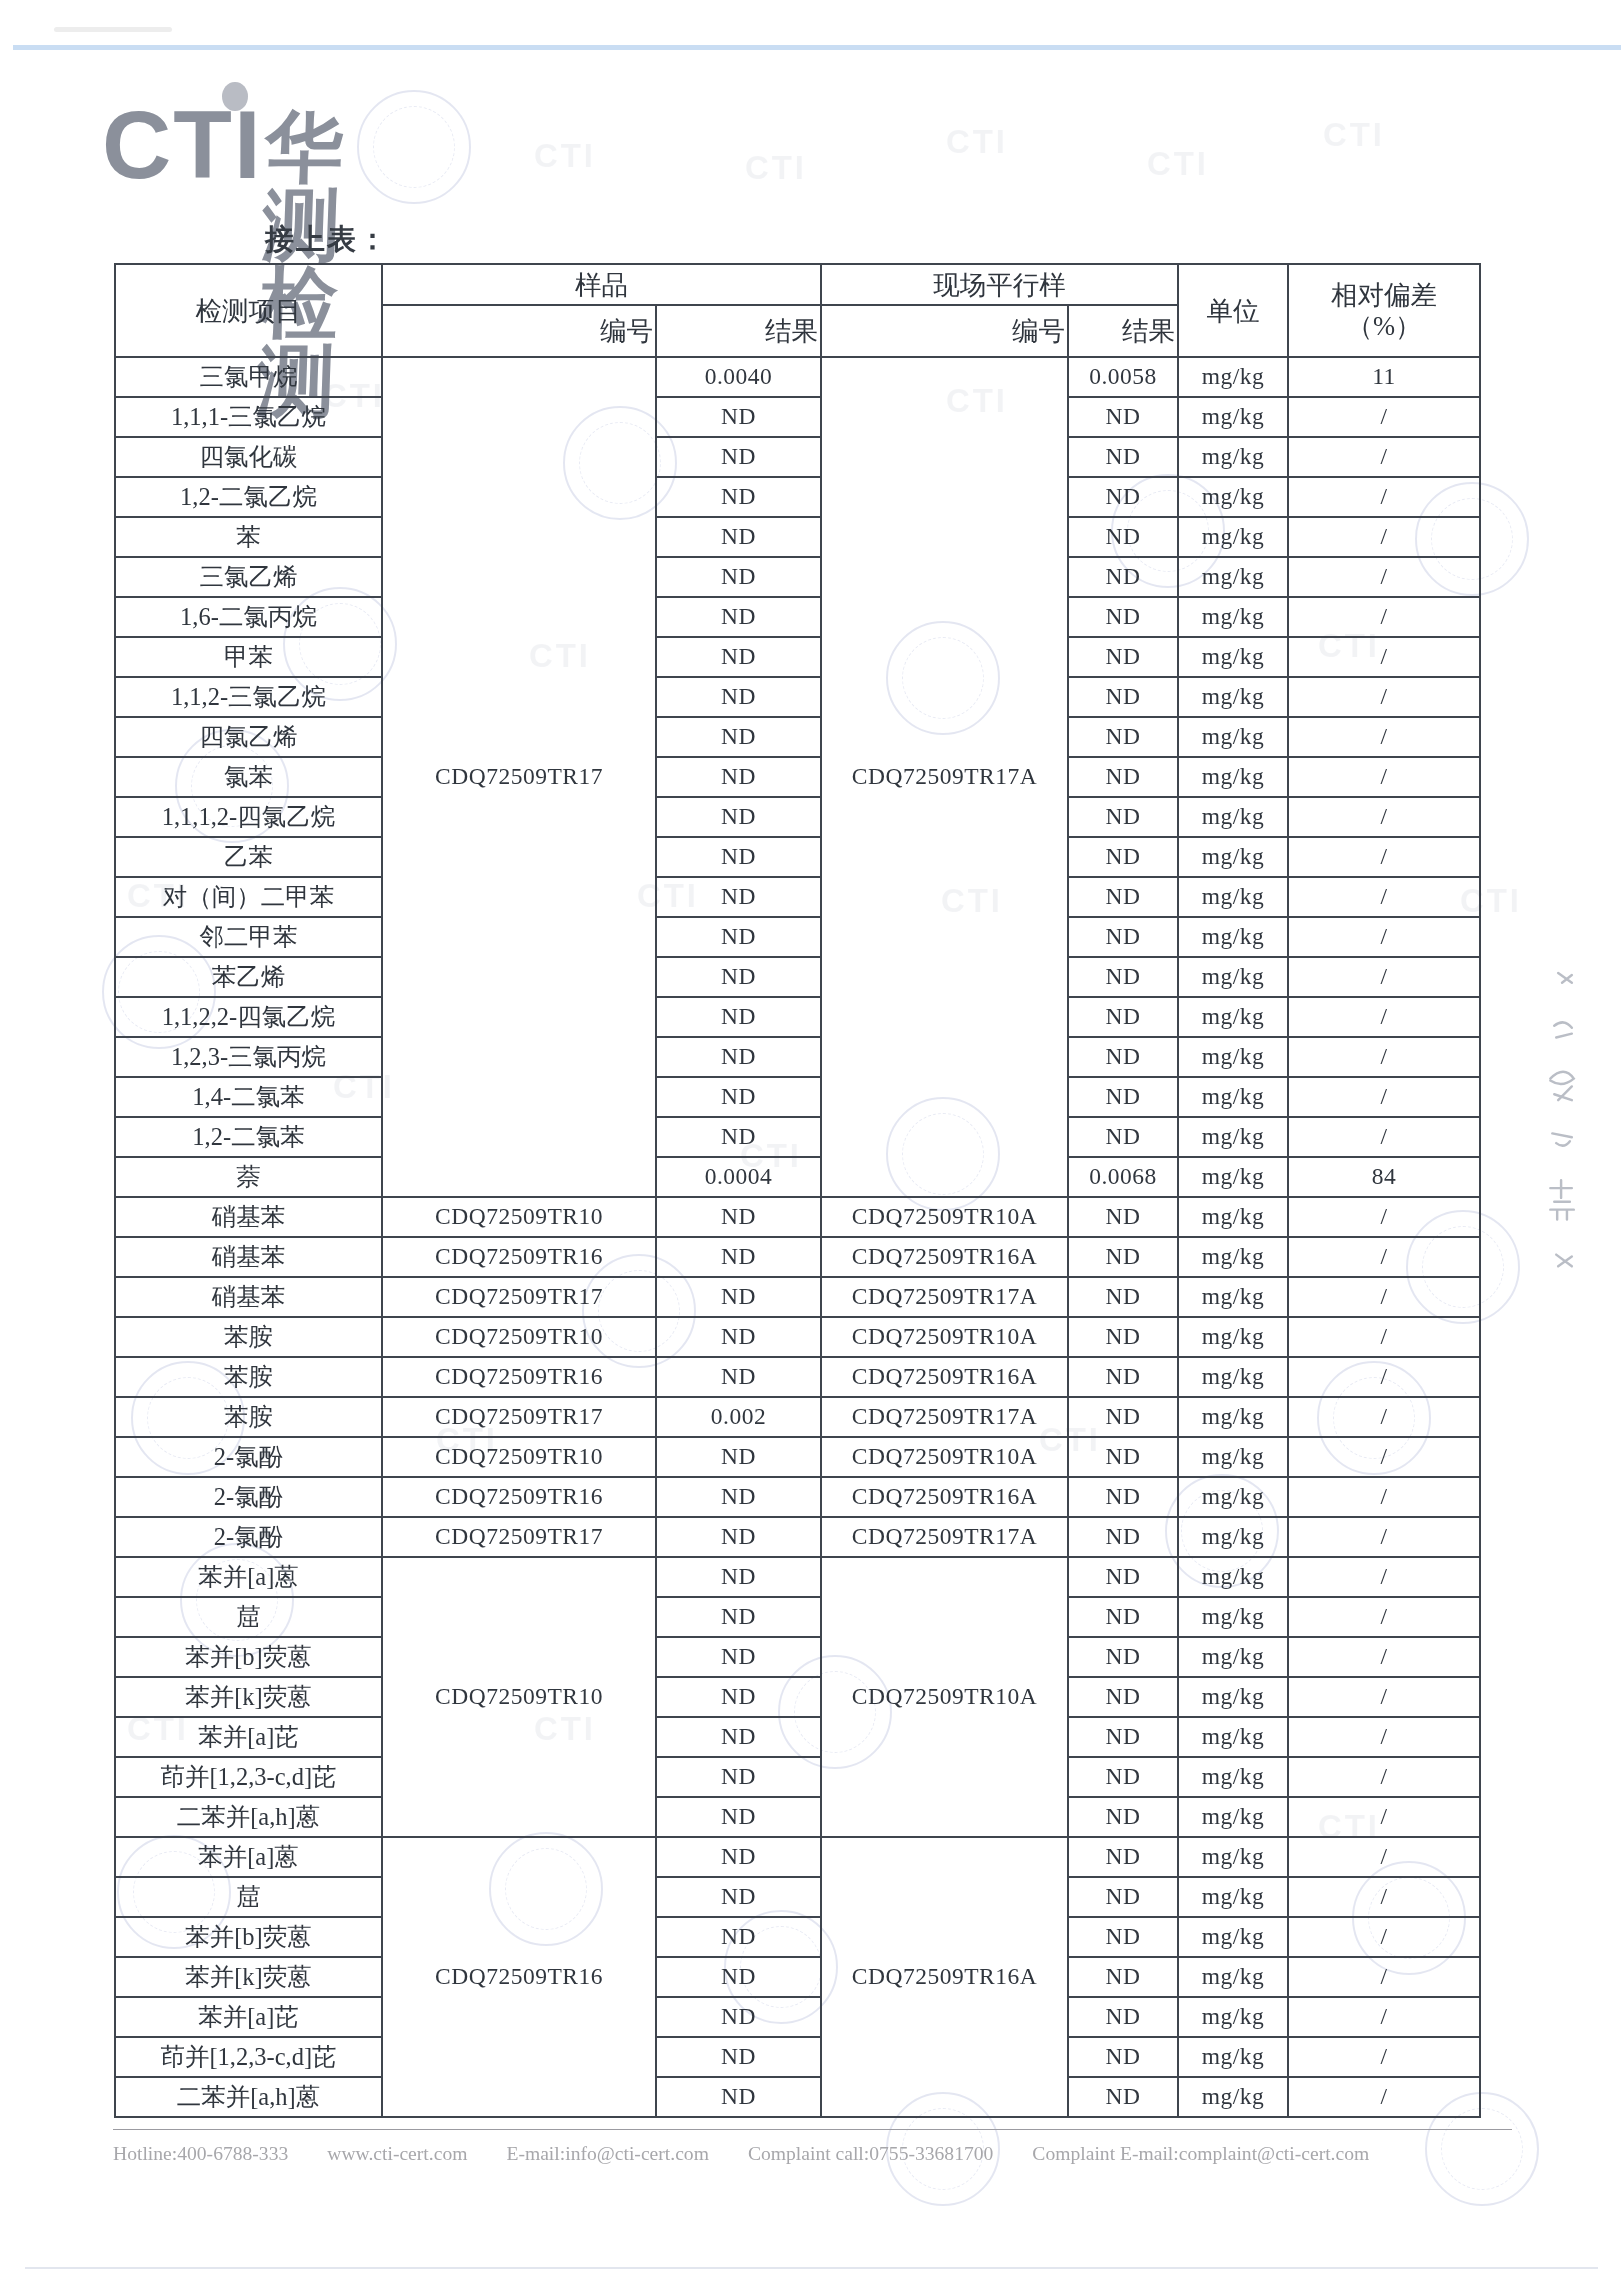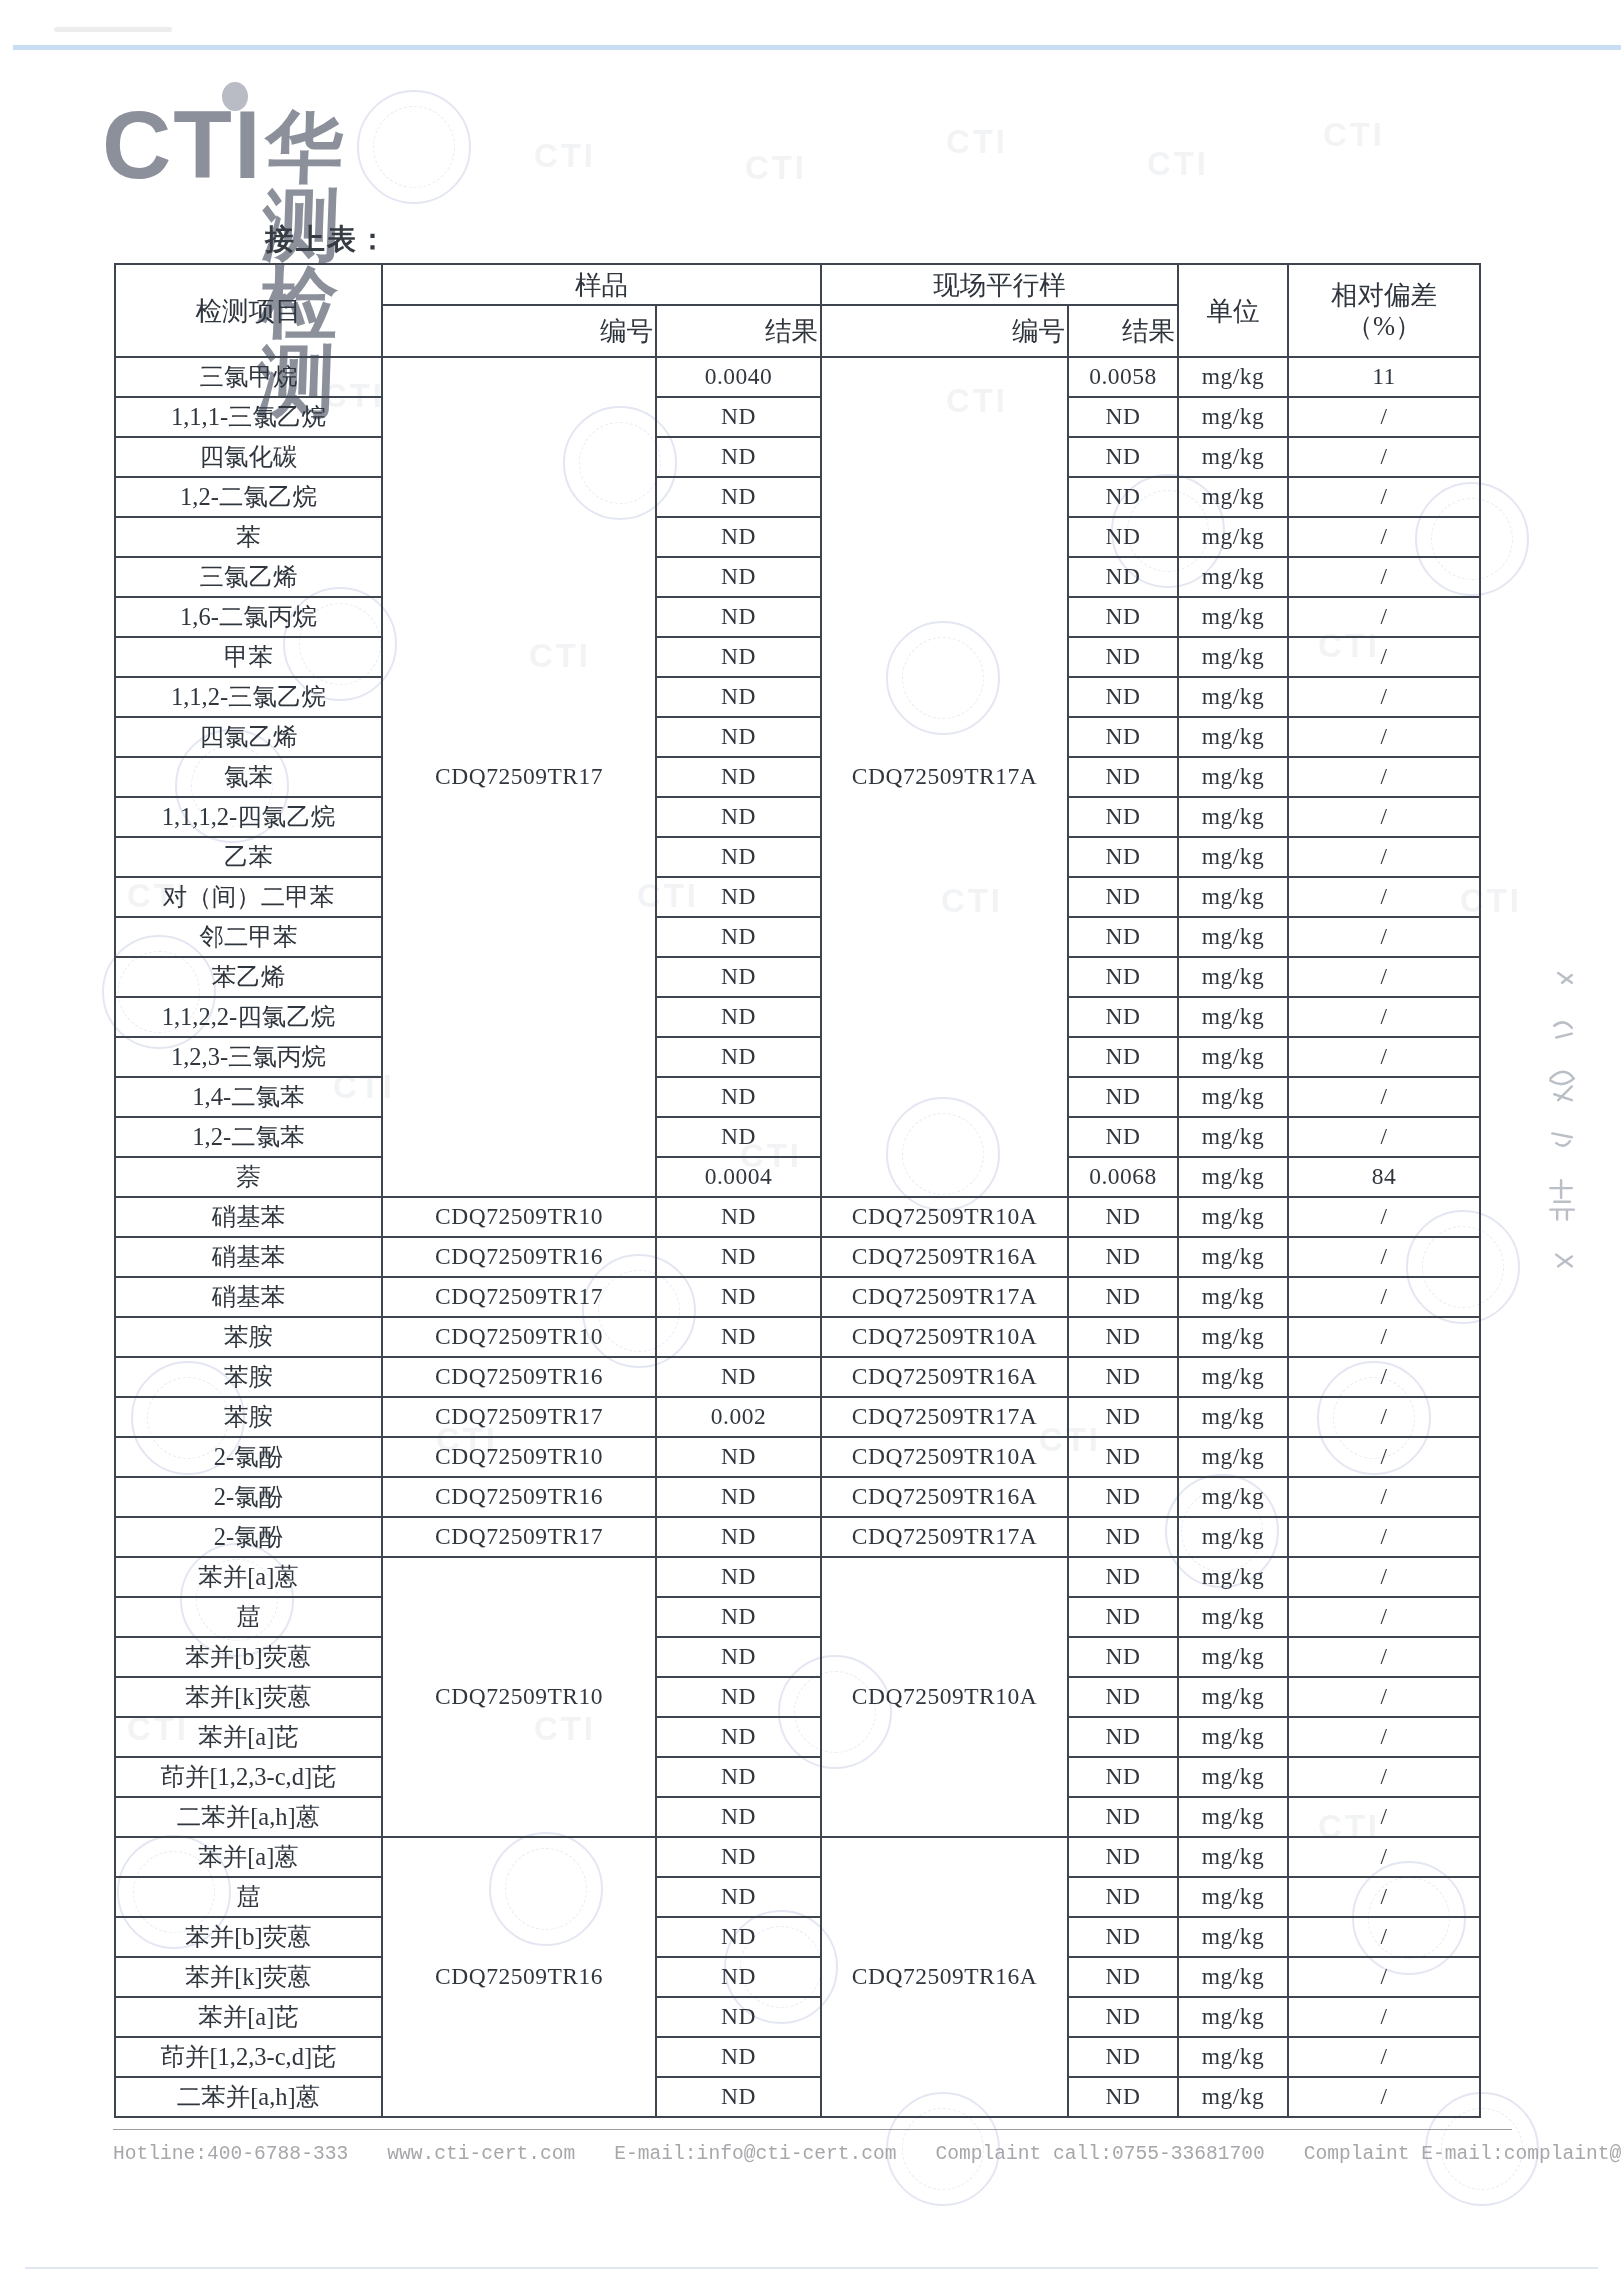--- a/index.html
+++ b/index.html
@@ -63,21 +63,21 @@
   td.lat{font-size:23.5px;letter-spacing:0.5px;}
   .dev-head{line-height:1.15;}
 
   
   .edge-note{position:absolute;left:1521px;top:961px;width:88px;height:333px;opacity:.8;}
 
   
   .footer-rule{position:absolute;left:113px;top:2129px;width:1399px;height:1px;background:#9b9ba1;}
   .footer{
     position:absolute;left:113px;top:2143px;width:1451px;
-    font-family:Liberation Mono, monospace;font-size:19.6px;color:#a7a7ab;
+    font-family:Liberation Serif, serif;font-size:19.6px;color:#a7a7ab;
     display:flex;gap:39px;white-space:nowrap;
   }
 </style>
 </head>
 <body>
 
 <div class="page">
 
   <div class="top-smudge"></div>
   <div class="top-blue-line"></div>

